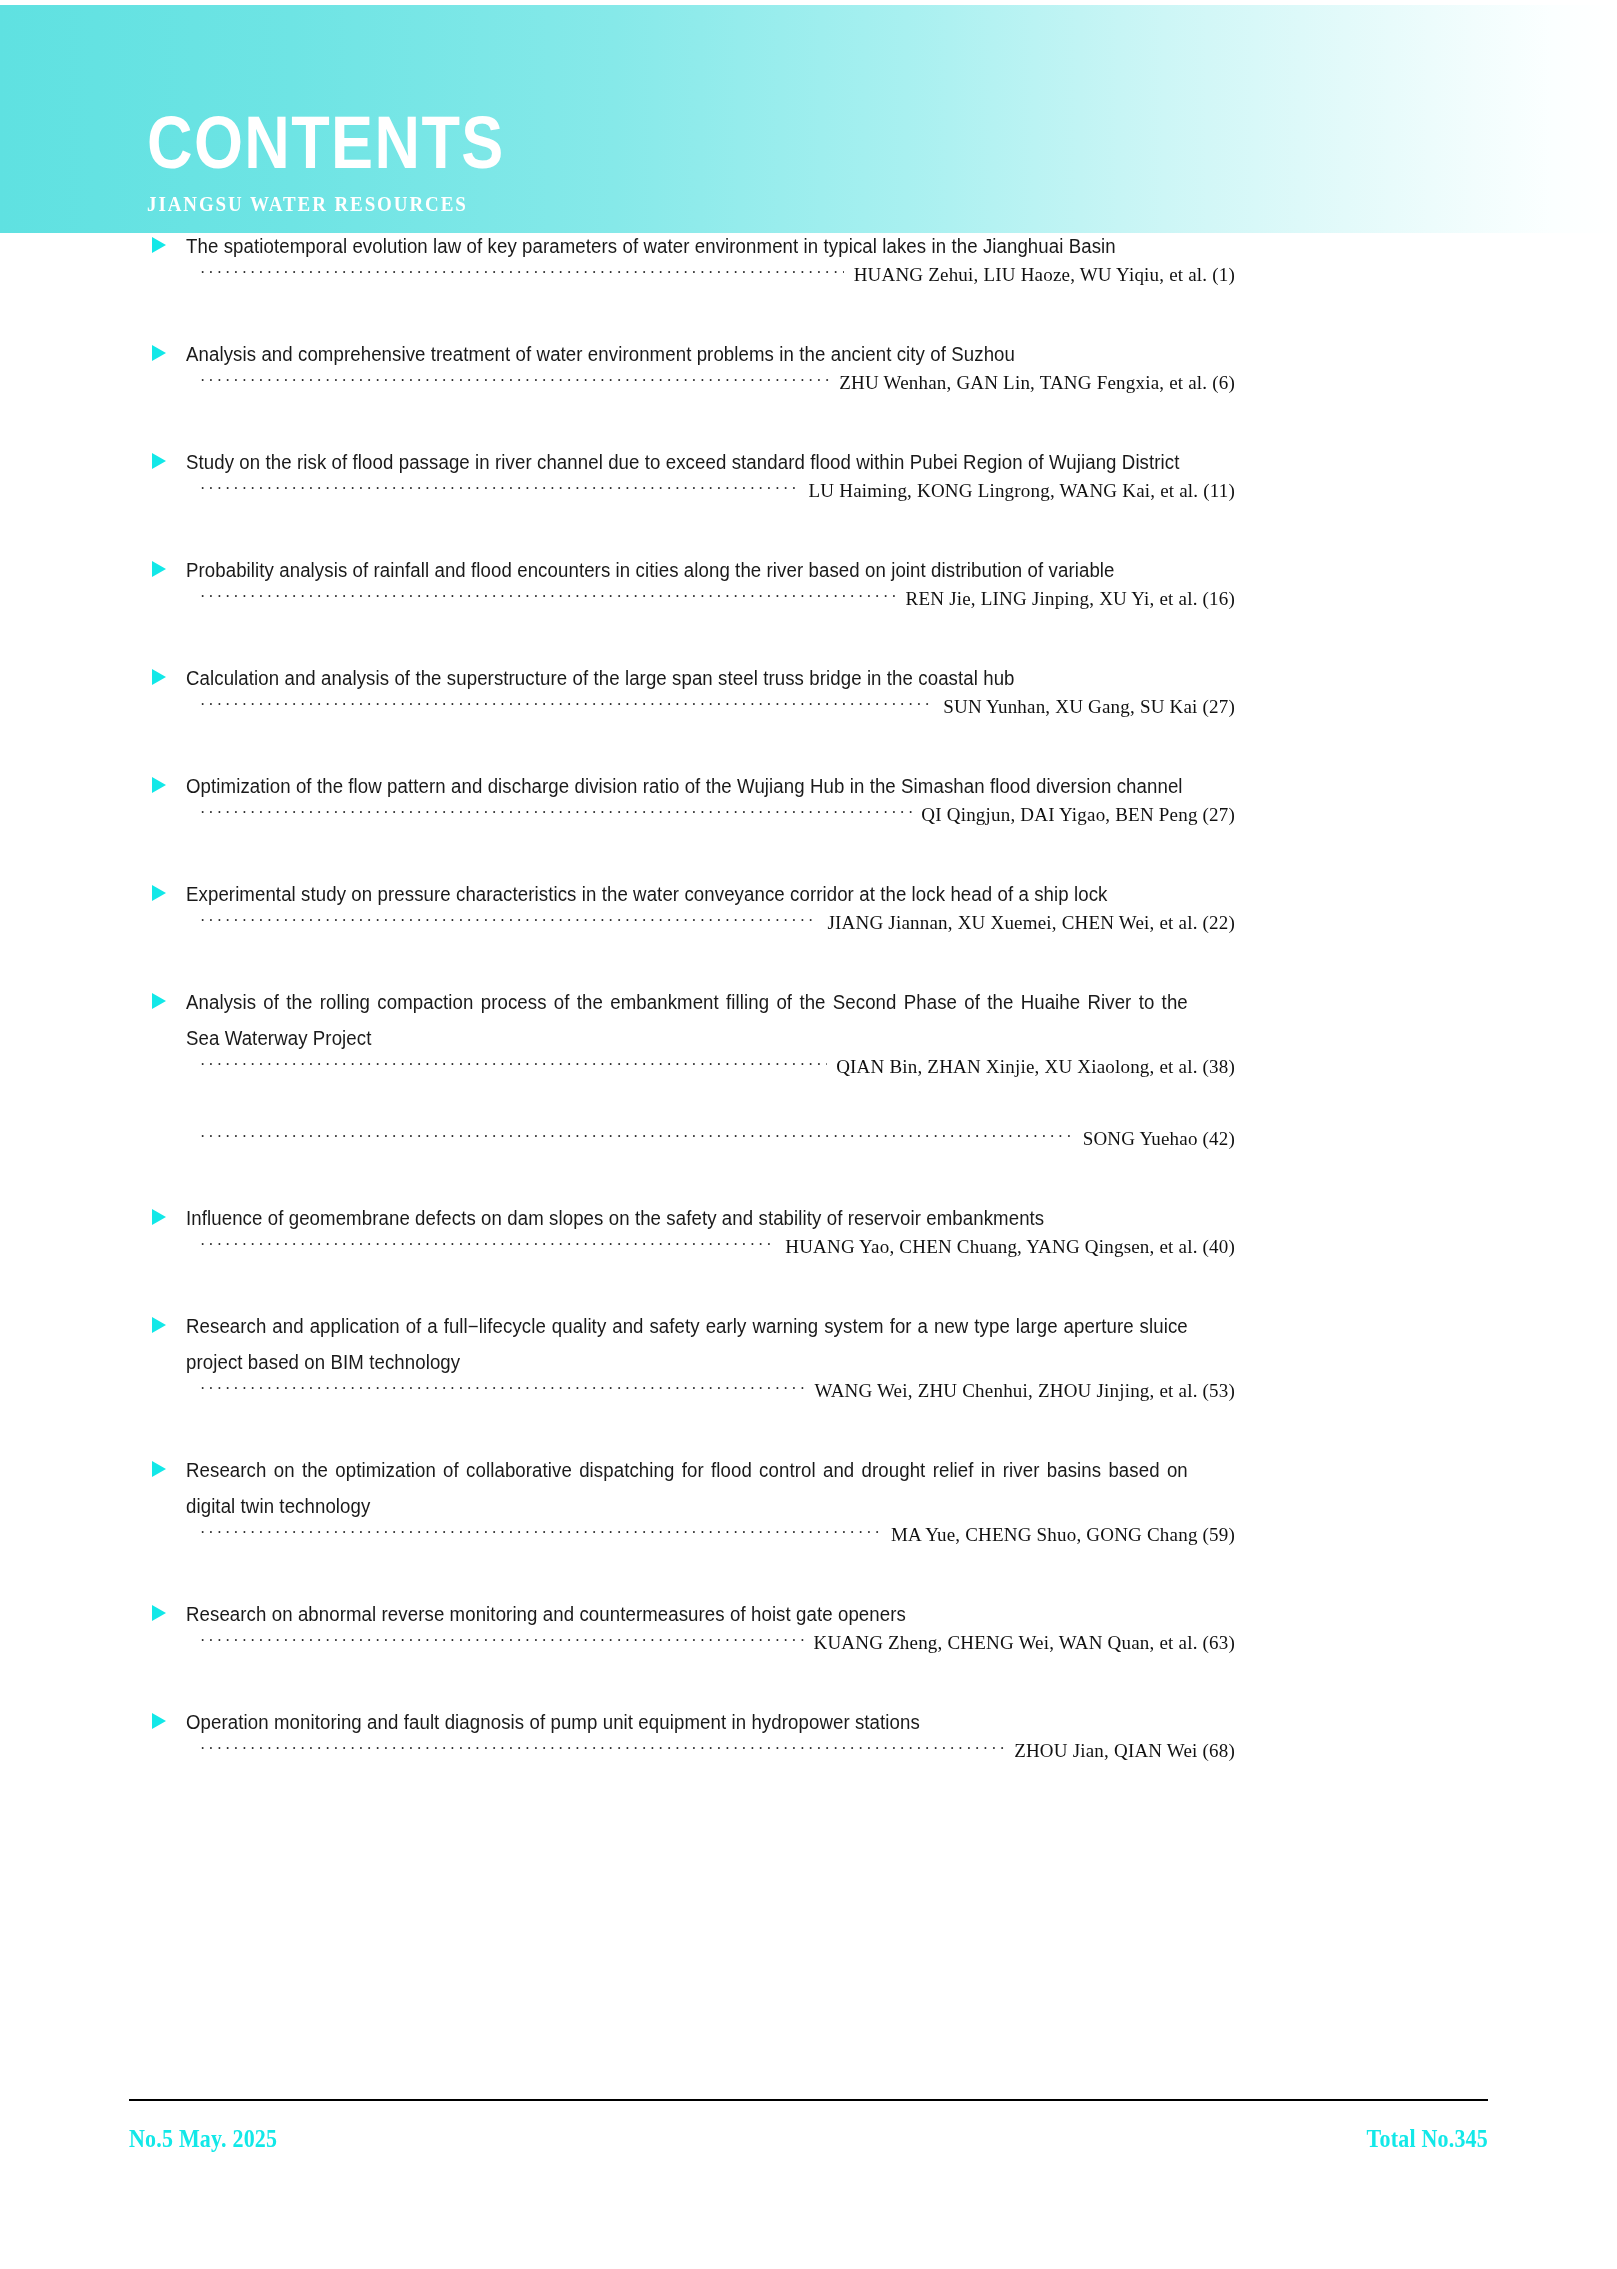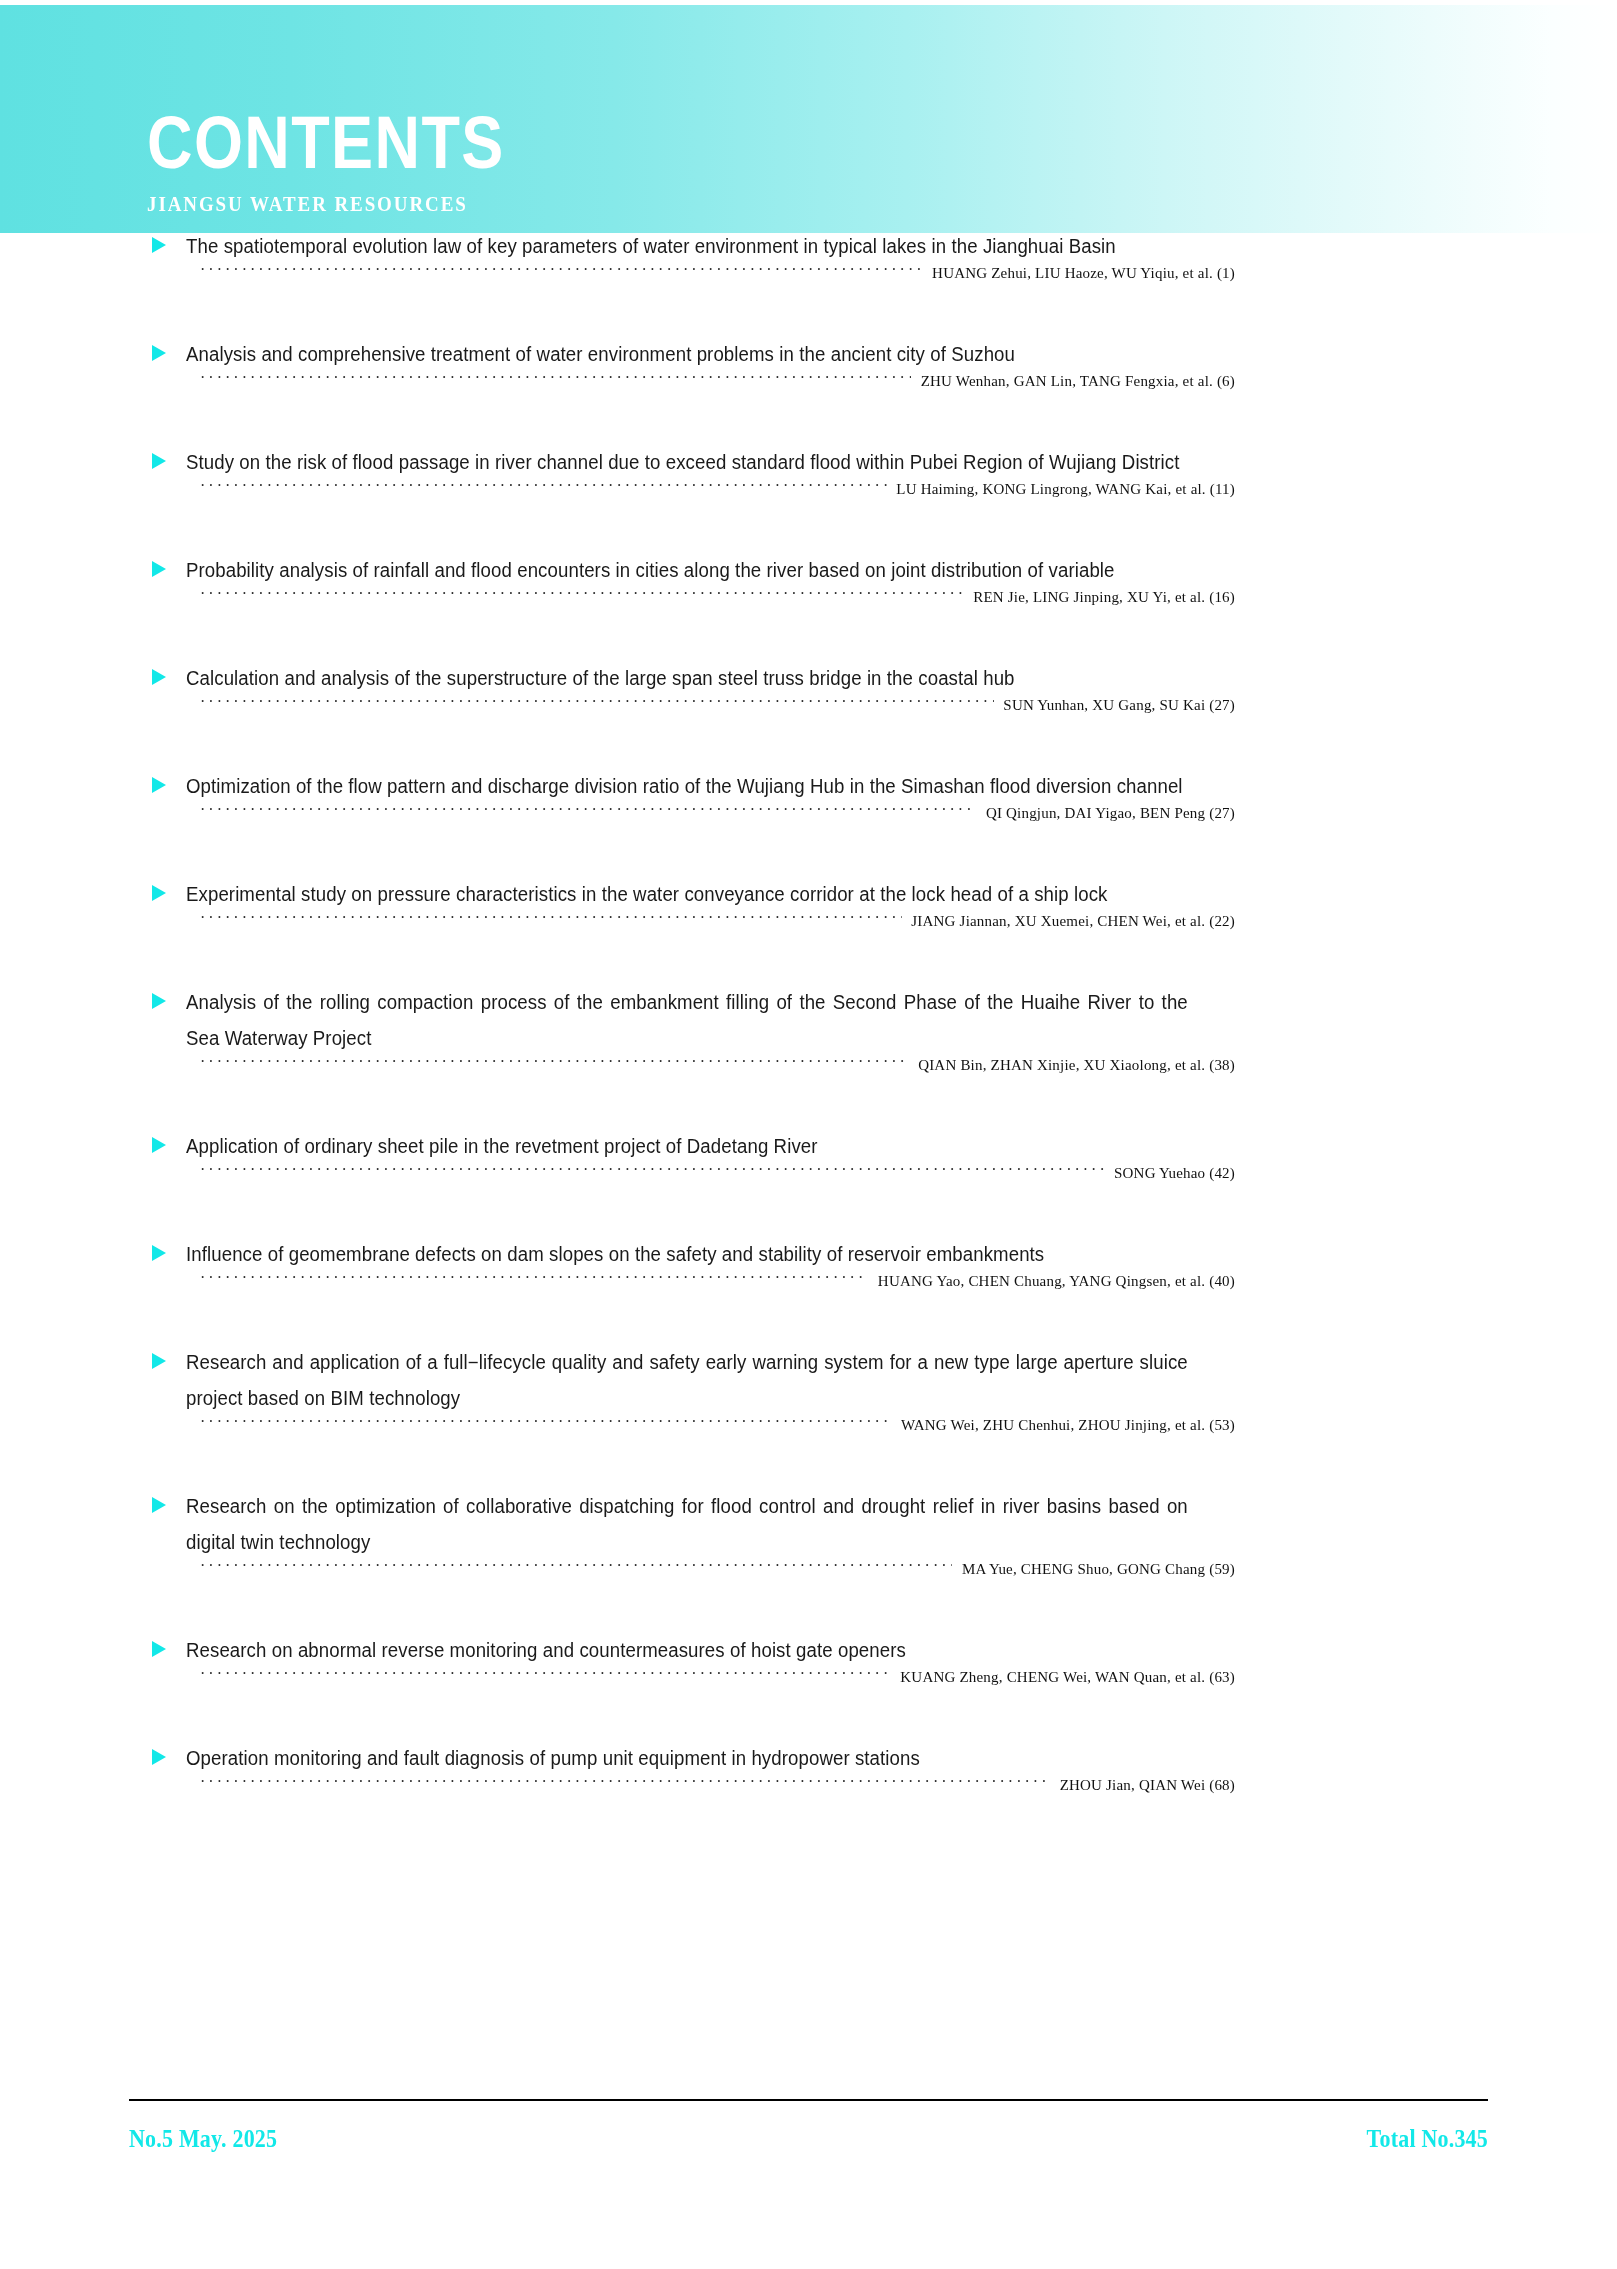--- a/index.html
+++ b/index.html
@@ -116,21 +116,21 @@
     font-size: 16px;
     letter-spacing: 3px;
     color: #2b2b2b;
     position: relative;
     top: -2.9px;
     height: 19px;
   }
   .authors {
     flex: 0 0 auto;
     font-family: "Liberation Serif", serif;
-    font-size: 15px;
+    font-size: 19px;
     color: #111111;
     white-space: nowrap;
     padding-left: 9.5px;
     letter-spacing: 0.2px;
   }
   .entry-gap { height: 34px; }
 
   
   #footer {
     position: absolute;
@@ -252,24 +252,20 @@
         <span class="arrow-marker"></span>
         <div class="entry-title">Analysis of the rolling compaction process of the embankment filling of the Second Phase of the Huaihe River to the Sea Waterway Project</div>
       </div>
       <div class="entry-authors-row">
         <span class="leader">··································································································································································································</span>
         <span class="authors">QIAN Bin, ZHAN Xinjie, XU Xiaolong, et al. (38)</span>
       </div>
       <div class="entry-gap"></div>
     </div>
     <div class="entry">
-      <div class="entry-title-row">
-        <span class="arrow-marker"></span>
-        <div class="entry-title">Application of ordinary sheet pile in the revetment project of Dadetang River</div>
-      </div>
       <div class="entry-authors-row">
         <span class="leader">··································································································································································································</span>
         <span class="authors">SONG Yuehao (42)</span>
       </div>
       <div class="entry-gap"></div>
     </div>
     <div class="entry">
       <div class="entry-title-row">
         <span class="arrow-marker"></span>
         <div class="entry-title">Influence of geomembrane defects on dam slopes on the safety and stability of reservoir embankments</div>

